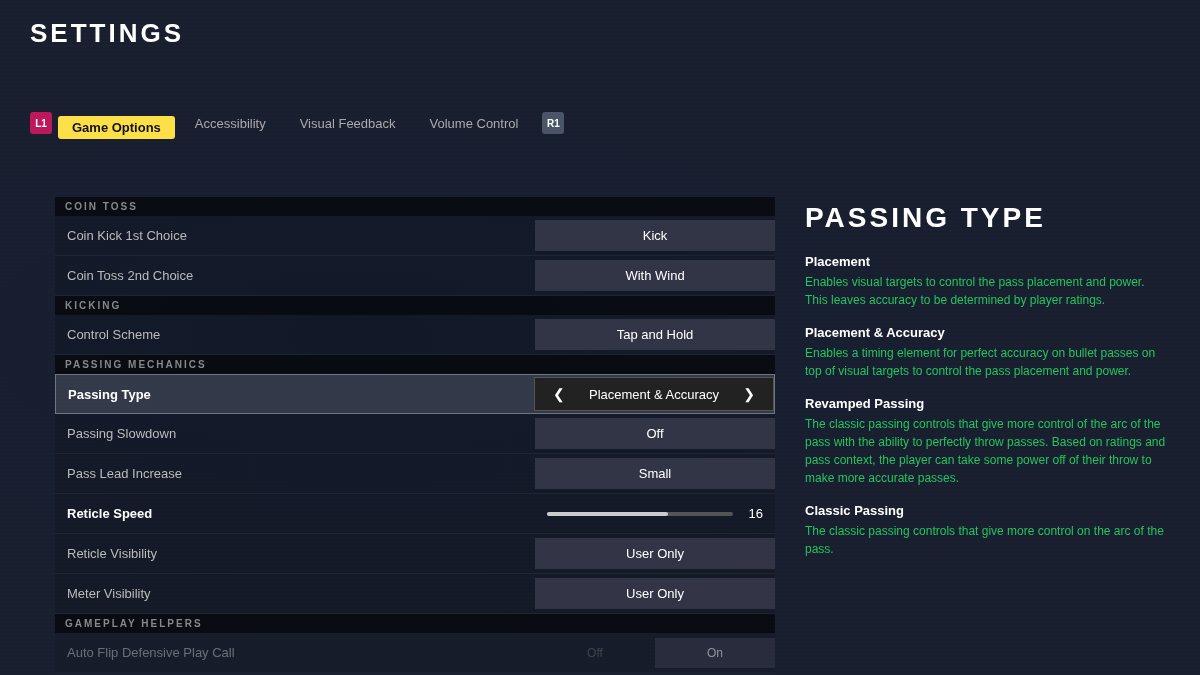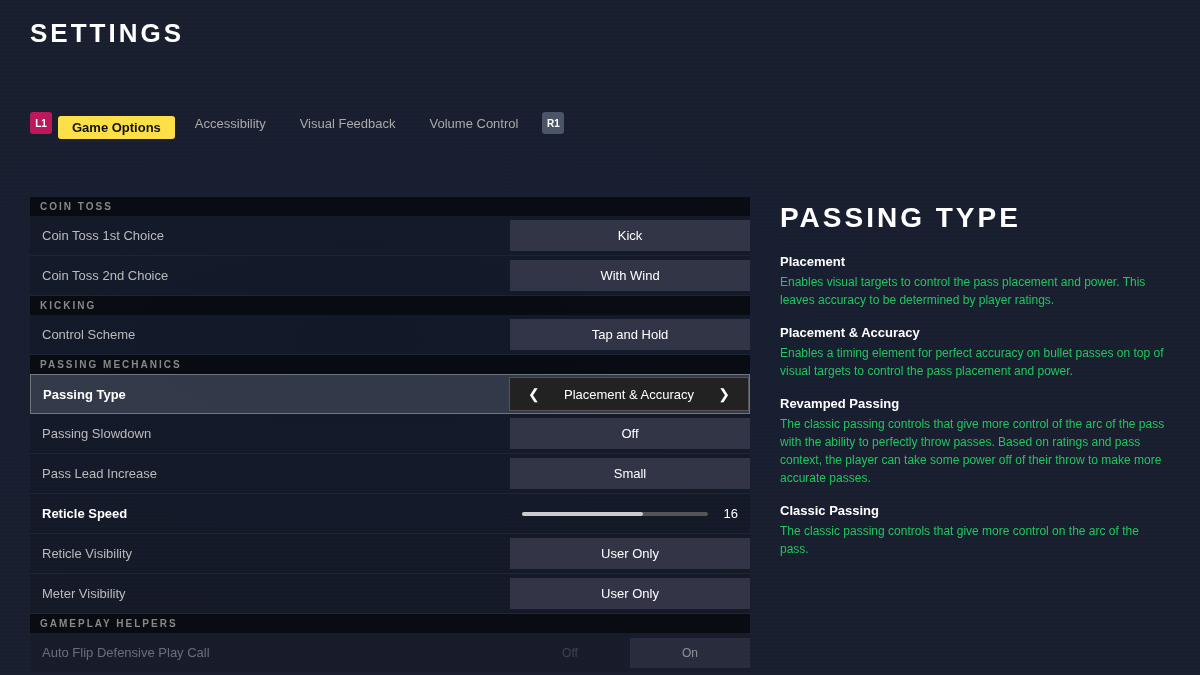--- a/index.html
+++ b/index.html
@@ -98,20 +98,21 @@
       font-weight: bold;
       margin-left: 4px;
     }
 
     
     .main {
       display: flex;
       flex: 1;
       padding: 0 30px;
       gap: 30px;
+      margin-left: 25px;
     }
 
     
     .left-panel {
       width: 720px;
       flex-shrink: 0;
     }
 
     .section-header {
       background: rgba(0,0,0,0.4);
@@ -327,21 +328,21 @@
 
   <div class="main">
 
     <div class="left-panel">
 
       <div class="section-row">
         <div class="section-header">COIN TOSS</div>
       </div>
 
       <div class="setting-row">
-        <div class="setting-label">Coin Toss 1st Choice</div>
+        <div class="setting-label">Coin Kick 1st Choice</div>
         <div class="setting-value">Kick</div>
       </div>
 
       <div class="setting-row">
         <div class="setting-label">Coin Toss 2nd Choice</div>
         <div class="setting-value">With Wind</div>
       </div>
 
       <div class="section-row">
         <div class="section-header">KICKING</div>

